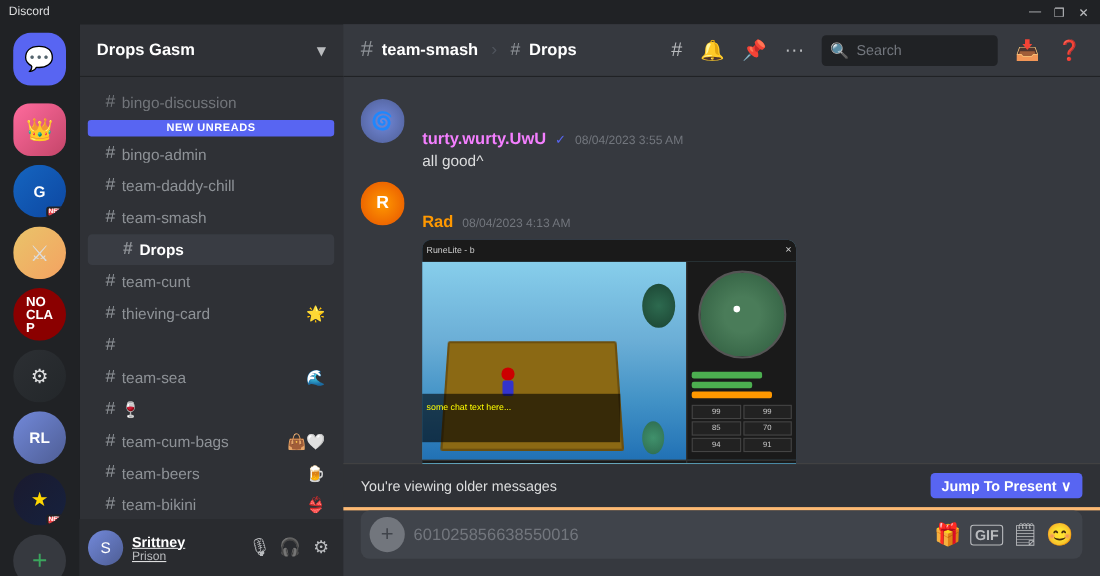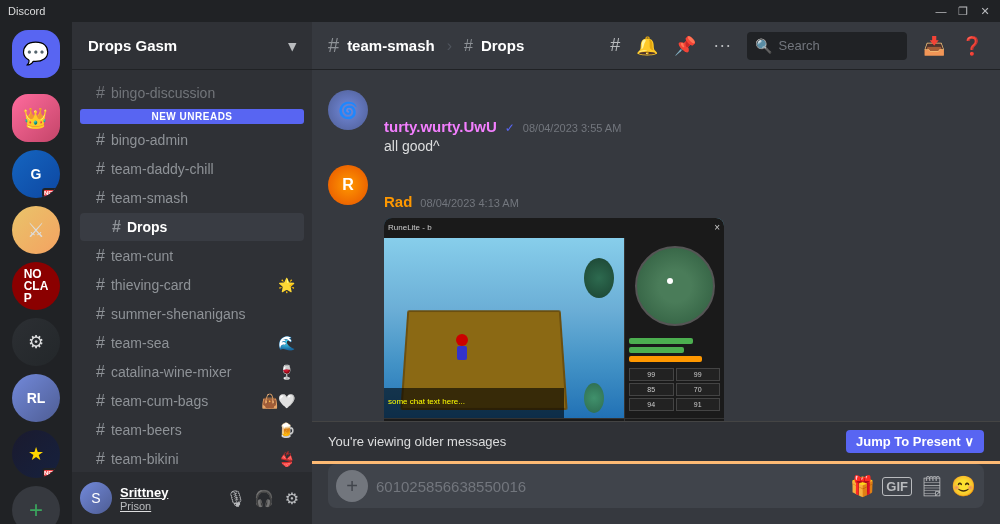--- a/index.html
+++ b/index.html
@@ -495,30 +495,28 @@
         <span class="channel-hash">#</span>
         <span class="channel-name">team-cunt</span>
       </div>
       <div class="channel-item">
         <span class="channel-hash">#</span>
         <span class="channel-name">thieving-card</span>
         <span class="channel-emoji">🌟</span>
       </div>
       <div class="channel-item">
         <span class="channel-hash">#</span>
-        <span class="channel-name">summer-shenanigans</span>
       </div>
       <div class="channel-item">
         <span class="channel-hash">#</span>
         <span class="channel-name">team-sea</span>
         <span class="channel-emoji">🌊</span>
       </div>
       <div class="channel-item">
         <span class="channel-hash">#</span>
-        <span class="channel-name">catalina-wine-mixer</span>
         <span class="channel-emoji">🍷</span>
       </div>
       <div class="channel-item">
         <span class="channel-hash">#</span>
         <span class="channel-name">team-cum-bags</span>
         <span class="channel-emoji">👜🤍</span>
       </div>
       <div class="channel-item">
         <span class="channel-hash">#</span>
         <span class="channel-name">team-beers</span>
@@ -656,21 +654,21 @@
                 <div style="background:#222;border:1px solid #444;border-radius:1px;"></div>
                 <div style="background:#222;border:1px solid #444;border-radius:1px;"></div>
                 <div style="background:#222;border:1px solid #444;border-radius:1px;"></div>
                 <div style="background:#222;border:1px solid #444;border-radius:1px;"></div>
                 <div style="background:#222;border:1px solid #444;border-radius:1px;"></div>
                 <div style="background:#222;border:1px solid #444;border-radius:1px;"></div>
                 <div style="background:#222;border:1px solid #444;border-radius:1px;"></div>
                 <div style="background:#222;border:1px solid #444;border-radius:1px;"></div>
               </div>
 
-              <div style="position:absolute;bottom:60px;left:0;width:180px;height:30px;background:rgba(0,0,0,0.6);padding:2px 4px;">
+              <div style="position:absolute;bottom:76px;left:0;width:180px;height:44px;background:rgba(0,0,0,0.6);padding:2px 4px;">
                 <span style="font-size:8px;color:#ffff00;">some chat text here...</span>
               </div>
             </div>
           </div>
         </div>
       </div>
 
     </div>
 
     <div class="older-messages-banner">

